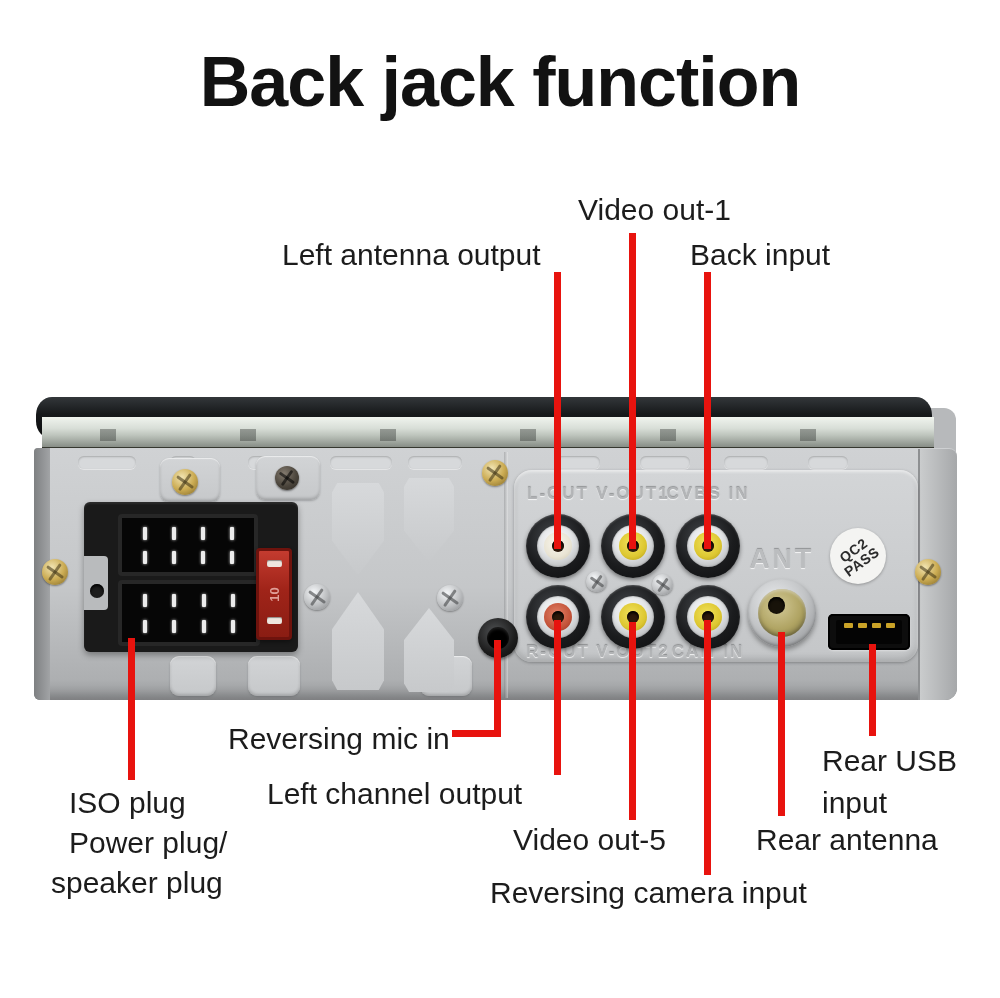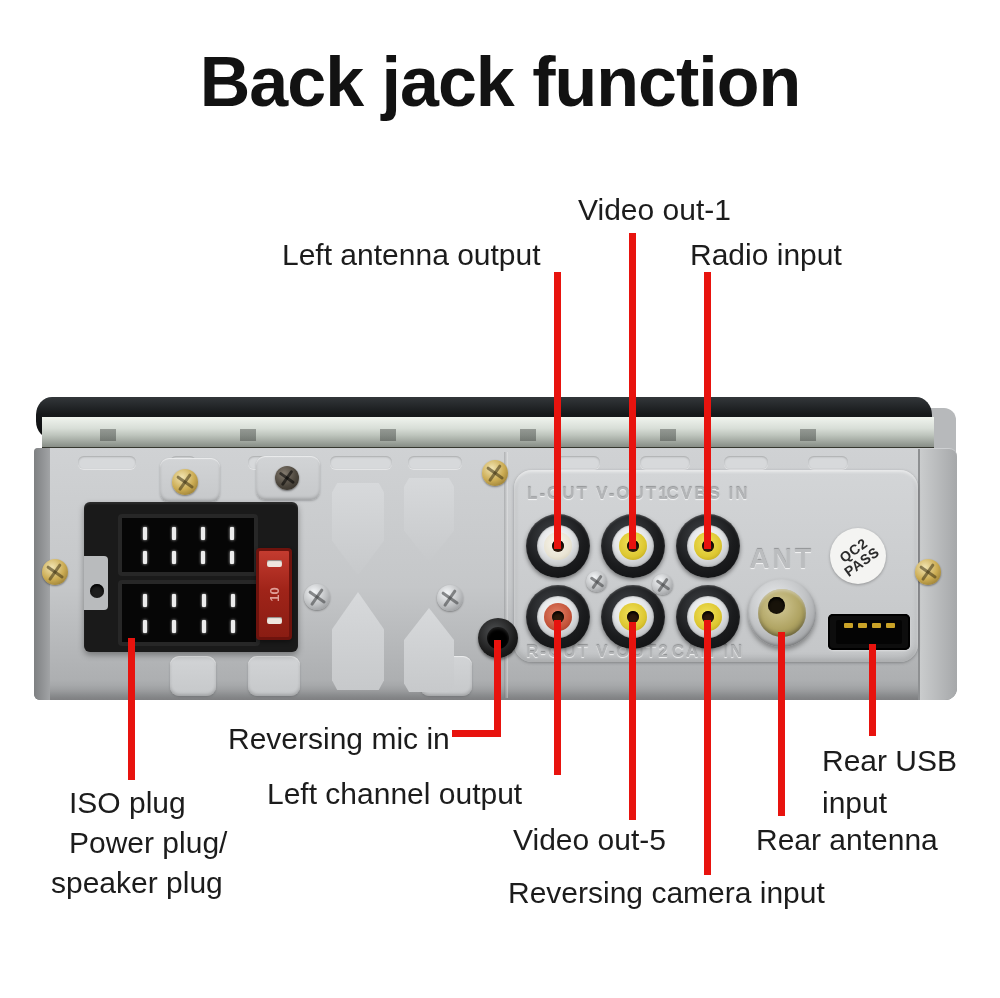--- a/index.html
+++ b/index.html
@@ -317,23 +317,23 @@
 <div class="rline" style="left:494px;top:640px;height:97px"></div>
 <div class="rline h" style="left:452px;top:730px;width:49px"></div>
 <div class="rline" style="left:554px;top:620px;height:155px"></div>
 <div class="rline" style="left:629px;top:622px;height:198px"></div>
 <div class="rline" style="left:704px;top:620px;height:255px"></div>
 <div class="rline" style="left:778px;top:632px;height:184px"></div>
 <div class="rline" style="left:869px;top:644px;height:92px"></div>
 
 <div class="lbl" style="left:578px;top:193px">Video out-1</div>
 <div class="lbl" style="left:282px;top:238px">Left antenna output</div>
-<div class="lbl" style="left:690px;top:238px">Radio input</div>
+<div class="lbl" style="left:690px;top:238px">Back input</div>
 <div class="lbl" style="left:228px;top:722px">Reversing mic in</div>
 <div class="lbl" style="left:267px;top:777px">Left channel output</div>
 <div class="lbl" style="left:69px;top:786px">ISO plug</div>
 <div class="lbl" style="left:69px;top:826px">Power plug/</div>
 <div class="lbl" style="left:51px;top:866px">speaker plug</div>
 <div class="lbl" style="left:513px;top:823px">Video out-5</div>
 <div class="lbl" style="left:756px;top:823px">Rear antenna</div>
 <div class="lbl" style="left:822px;top:744px">Rear USB</div>
 <div class="lbl" style="left:822px;top:786px">input</div>
-<div class="lbl" style="left:508px;top:876px">Reversing camera input</div>
+<div class="lbl" style="left:490px;top:876px">Reversing camera input</div>
 
 </body></html>

